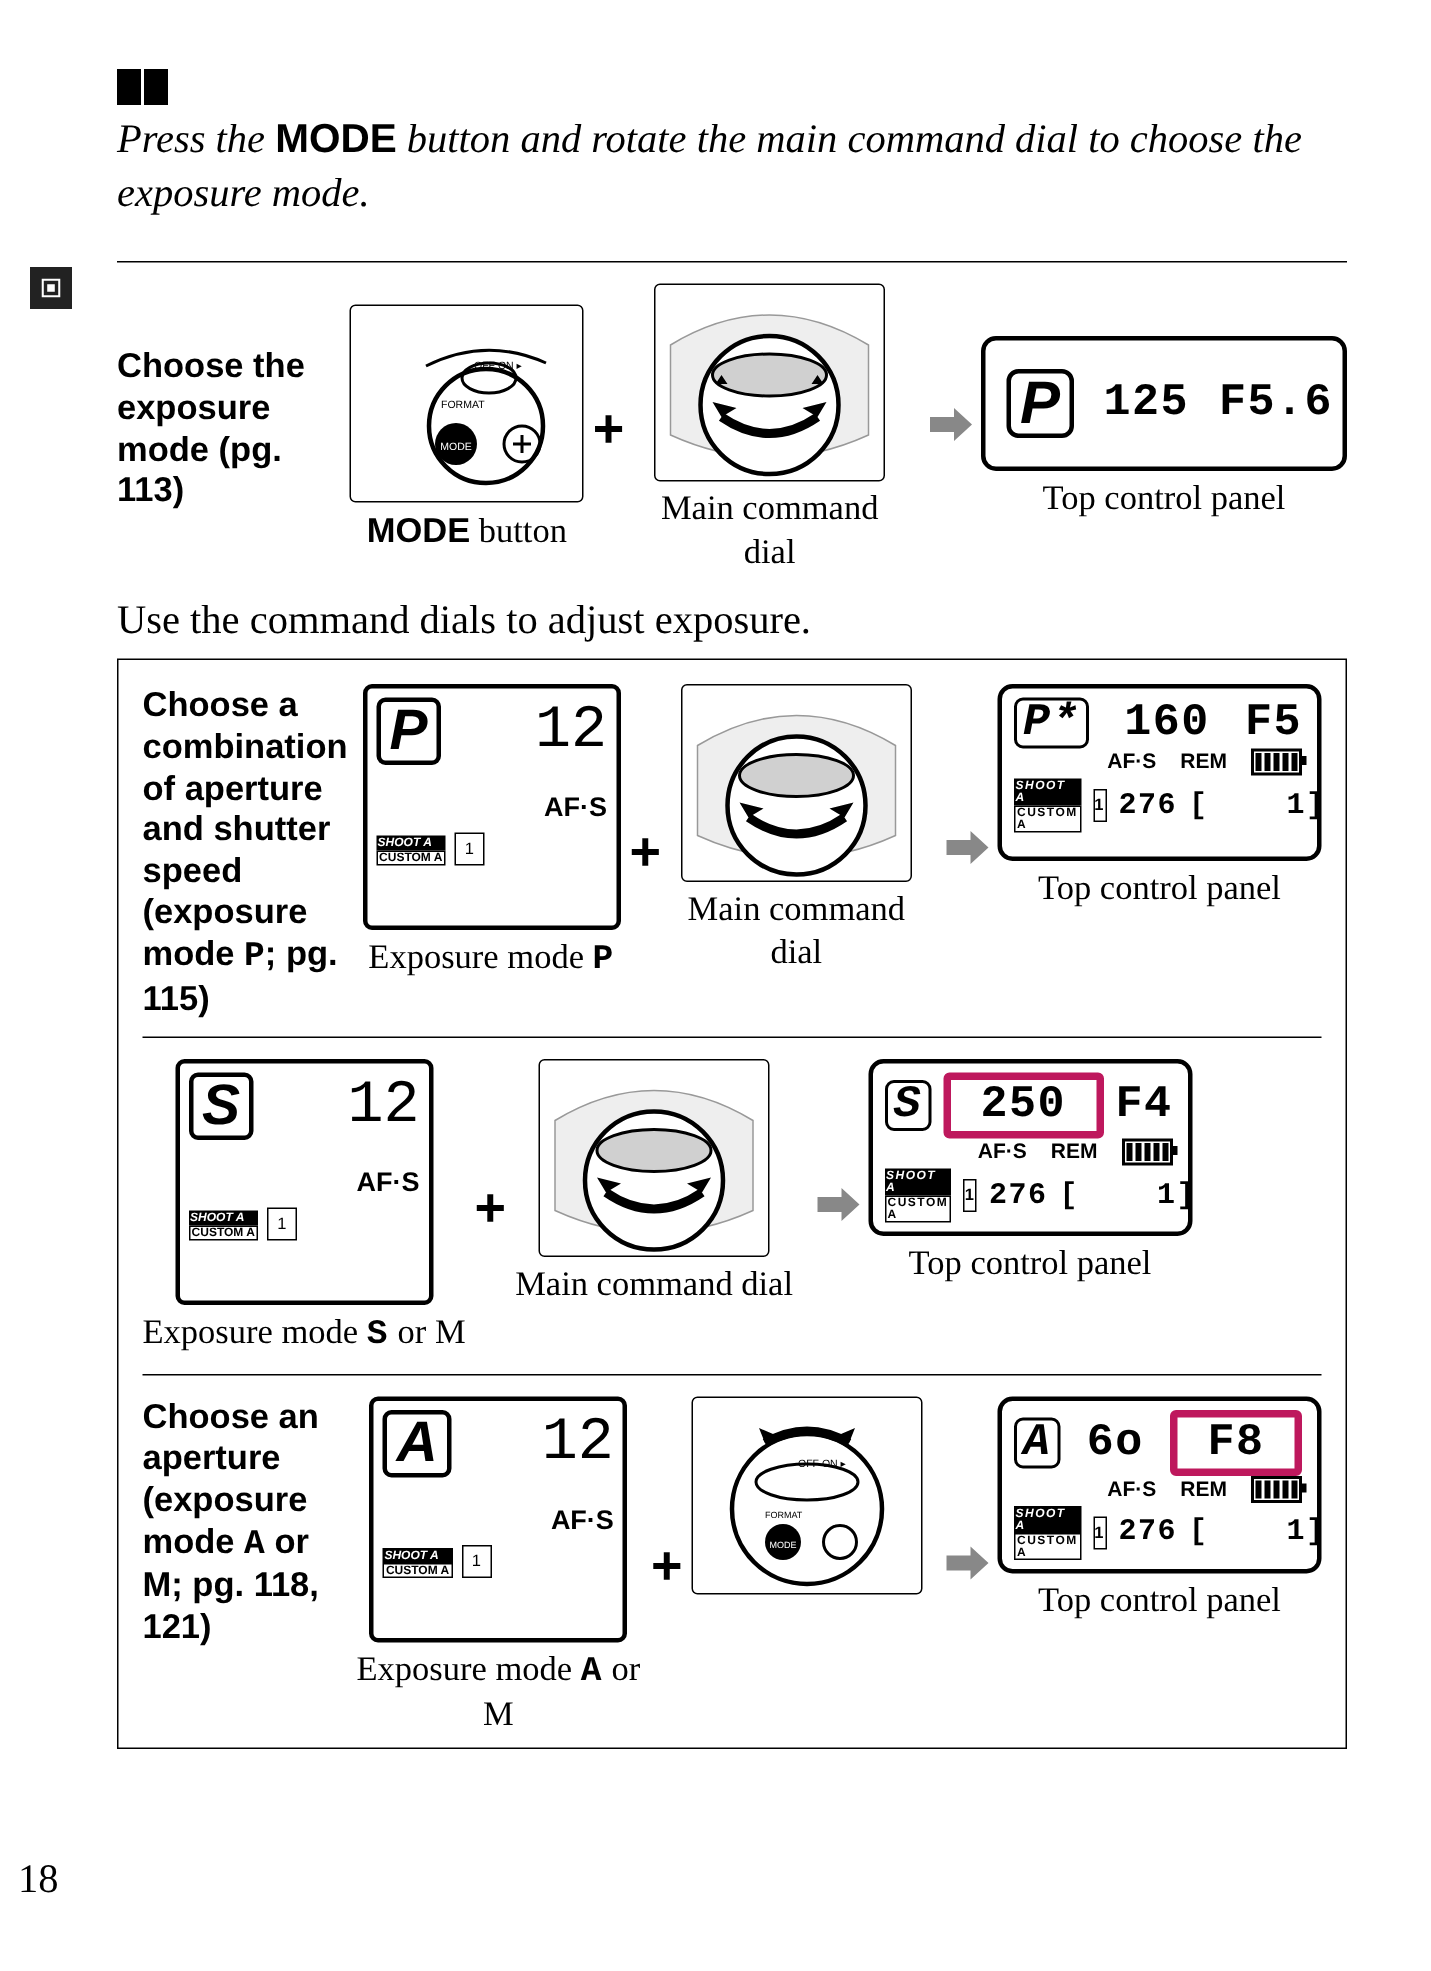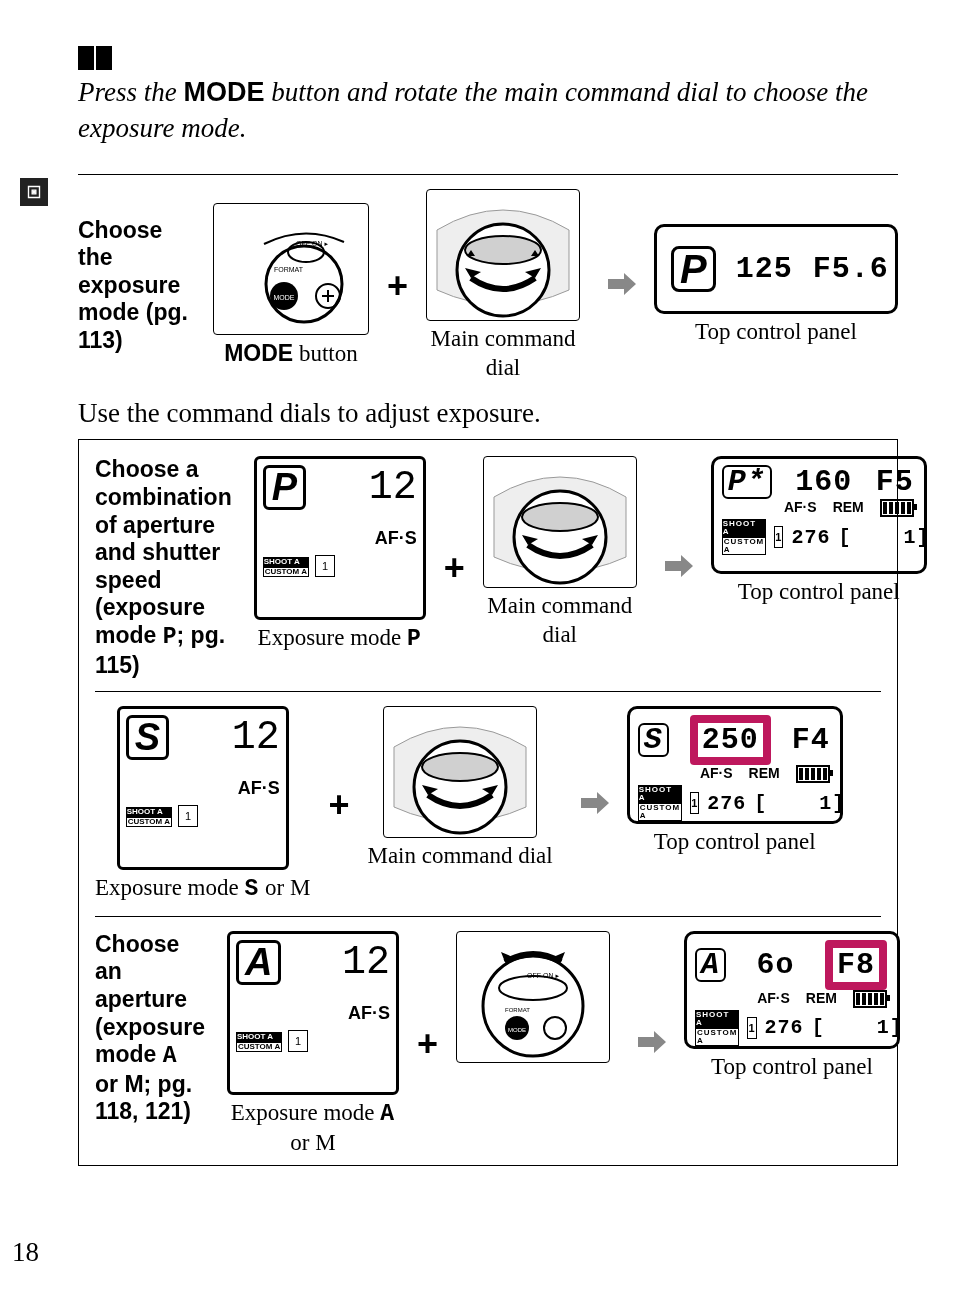--- a/index.html
+++ b/index.html
@@ -8,40 +8,40 @@
   .heading-row { display:flex; align-items:center; margin-bottom:4px; }
   .sqs { display:inline-flex; margin-right:10px; }
   .sq { width:16px; height:24px; background:#000; margin-right:2px; }
   h2.title { font-style:italic; font-weight:bold; font-size:36px; margin:0; font-family:"Segoe UI", "Helvetica Neue", Arial, sans-serif; letter-spacing:-0.5px; }
   .intro { font-size:27px; line-height:1.35; margin-top:0; }
   .modeword { font-family: Arial, Helvetica, sans-serif; font-weight:bold; font-style:normal; }
   .italic { font-style:italic; }
   .sidetab { position:absolute; left:20px; top:178px; width:28px; height:28px; background:#222; display:flex; align-items:center; justify-content:center; }
   .sidetab svg { width:22px; height:22px; }
   .sep { border:none; border-top:1px solid #000; margin:12px 0 14px 0; }
-  .row { display:flex; align-items:flex-start;gap:12px; }
+  .row { display:flex; align-items:flex-start; }
   .row.top { align-items:center; }
   .desc { width:148px; padding-right:10px; font-family:"Segoe UI","Helvetica Neue",Arial,sans-serif; font-weight:bold; font-size:23px; line-height:1.2; }
   .desc .lcd { font-family:"Courier New",monospace; font-weight:bold; }
   .panel-col { display:flex; flex-direction:column; align-items:center; }
   .plus { font-size:36px; font-weight:bold; padding:0 6px; align-self:center; font-family:Arial,sans-serif; }
   .arrow { align-self:center; padding:0 4px 0 12px; }
   .arrow svg { width:34px; height:34px; }
   .caption { font-size:23px; text-align:center; margin-top:4px; line-height:1.25; }
   .illus { border:1.5px solid #000; border-radius:4px; display:flex; align-items:center; justify-content:center; overflow:hidden; background:#fff; }
   .sz-sm { width:154px; height:130px; }
   .sz-md { width:152px; height:130px; }
   .sz-lcd2 { width:210px; height:108px; border-width:2px; }
   .lcd-face { font-family:"Courier New", monospace; font-weight:bold; letter-spacing:1px; }
   .lcd-line1 { font-size:30px; display:flex; justify-content:space-between; padding:4px 10px 0 8px; align-items:center; }
   .lcd-mode { border:2.5px solid #000; border-radius:6px; padding:0 4px; font-style:italic; font-weight:900; font-size:30px; line-height:1; }
   .lcd-line2 { font-size:14px; font-family:Arial,sans-serif; font-weight:bold; display:flex; justify-content:flex-end; gap:16px; padding:0 10px; }
   .lcd-line3 { font-size:20px; display:flex; align-items:center; gap:8px; padding:2px 8px 4px 8px; }
   .badge { font-family:Arial,sans-serif; font-size:8px; font-weight:bold; line-height:1; }
-  .badge .b1 { background:#000; color:#fff; padding:1px 1px; display:block; }
+  .badge .b1 { background:#000; color:#fff; padding:1px 1px; display:block;font-style:italic; }
   .badge .b2 { border:1px solid #000; color:#000; padding:0px 1px; display:block; }
   .memcard { border:1.5px solid #000; width:18px; height:20px; font-size:11px; display:flex; align-items:center; justify-content:center; font-family:Arial,sans-serif; }
   .battery { width:30px; height:14px; border:2px solid #000; position:relative; }
   .battery::after { content:""; position:absolute; right:-5px; top:3px; width:3px; height:6px; background:#000; }
   .battery .fill { display:flex; height:100%; }
   .battery .seg { flex:1; background:#000; margin:1px; }
   .braces { font-family:"Courier New",monospace; }
   .panel-small { width:154px; height:146px; display:flex; flex-direction:column; border:3px solid #000; border-radius:6px; padding:6px; }
   .panel-small .top { display:flex; justify-content:space-between; }
   .panel-small .mode-big { border:3px solid #000; border-radius:6px; font-size:38px; font-style:italic; font-weight:900; font-family:Arial,sans-serif; padding:0 6px; line-height:1; }
@@ -49,21 +49,21 @@
   .panel-small .mid { font-family:Arial,sans-serif; font-weight:bold; font-size:18px; text-align:right; margin-top:18px; }
   .panel-small .bot { display:flex; align-items:flex-end; gap:6px; margin-top:6px; }
   .midtxt { font-size:27px; margin:16px 0 10px 0; }
   .box { border:1.5px solid #000; padding:16px 16px 8px 16px; }
   .pagenum { position:absolute; left:12px; bottom:46px; font-size:27px; font-family:"Times New Roman", serif; }
   .dial-illus svg, .btn-illus svg { width:100%; height:100%; }
   .lcd-simple { width:210px; height:84px; border:3px solid #000; border-radius:10px; display:flex; align-items:center; padding:0 14px; gap:20px; }
   .lcd-simple .modebox { border:3px solid #000; border-radius:8px; font-size:40px; font-style:italic; font-weight:900; font-family:Arial,sans-serif; padding:0 6px; line-height:1; }
   .lcd-simple .n { font-family:"Courier New",monospace; font-weight:900; font-size:30px; flex:1; text-align:center; }
   .lcd-simple .f { font-family:"Courier New",monospace; font-weight:900; font-size:30px; }
-  .boxed { border:8px solid #be185d; border-radius:4px; padding:0 4px; }
+  .boxed { border:5px solid #be185d; border-radius:4px; padding:0 20px; }
 </style>
 </head>
 <body>
 
 <div class="page">
   <div class="heading-row">
     <span class="sqs">
         <span class="sq"></span>
         <span class="sq"></span>
       </span>

